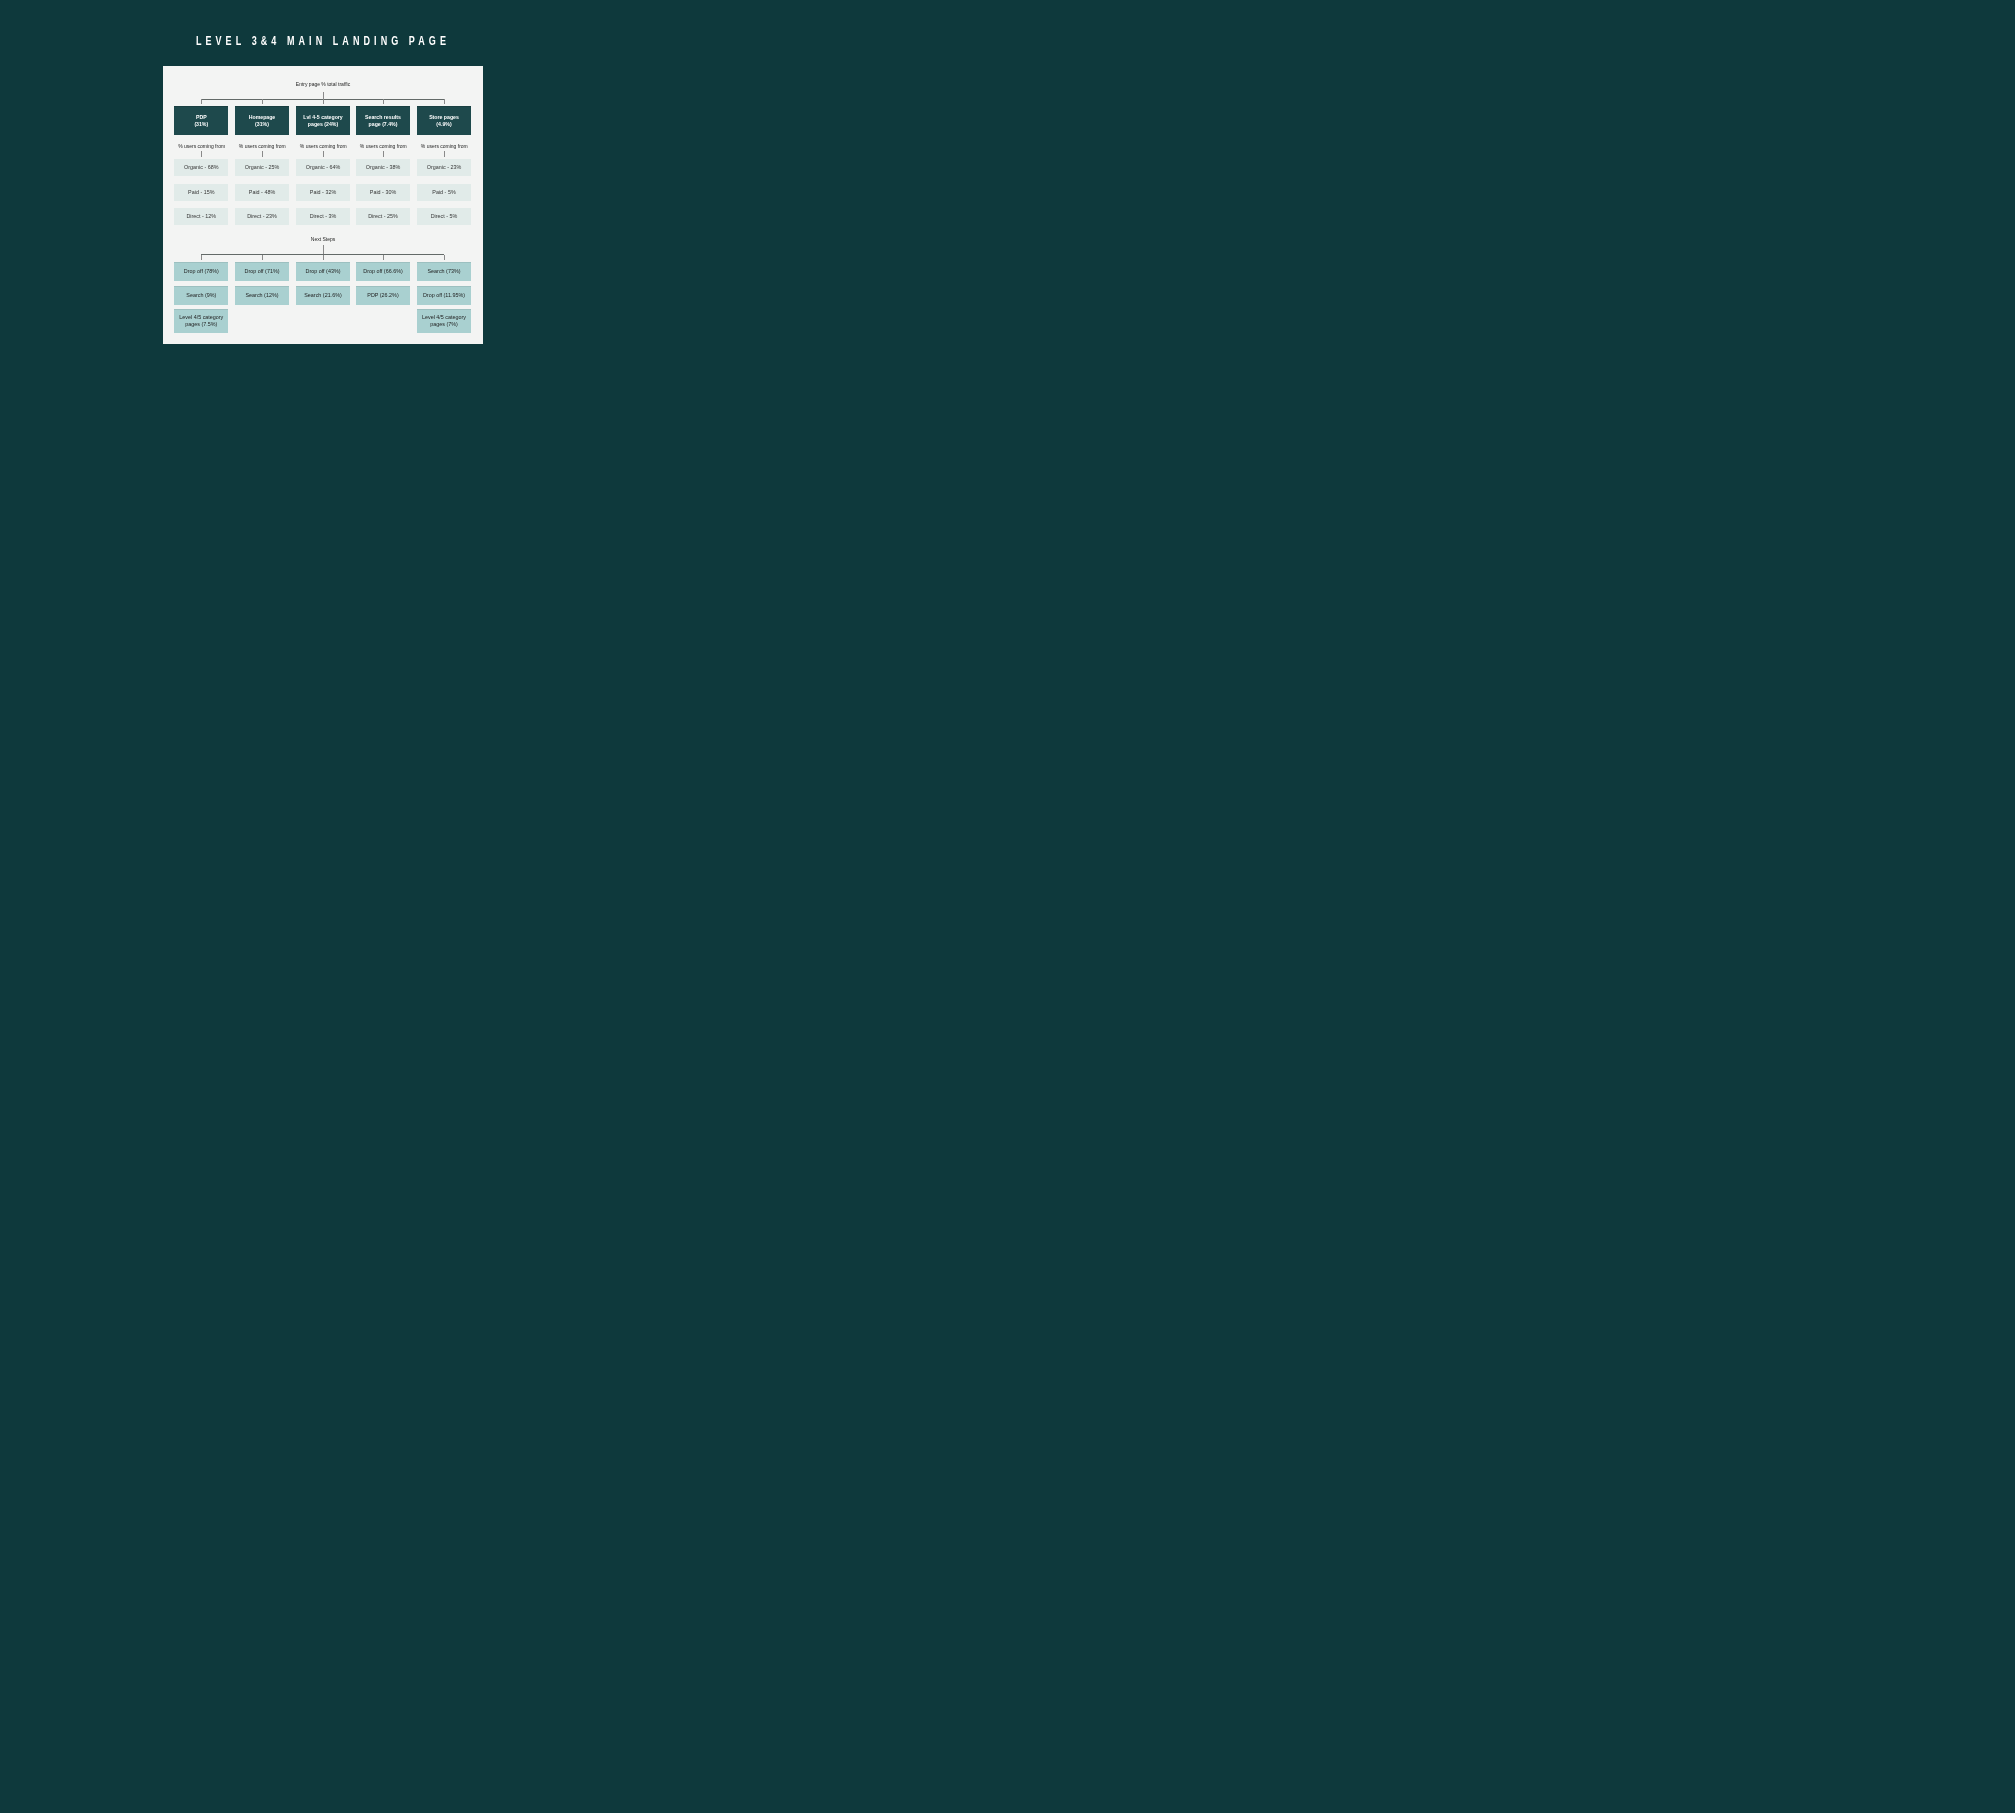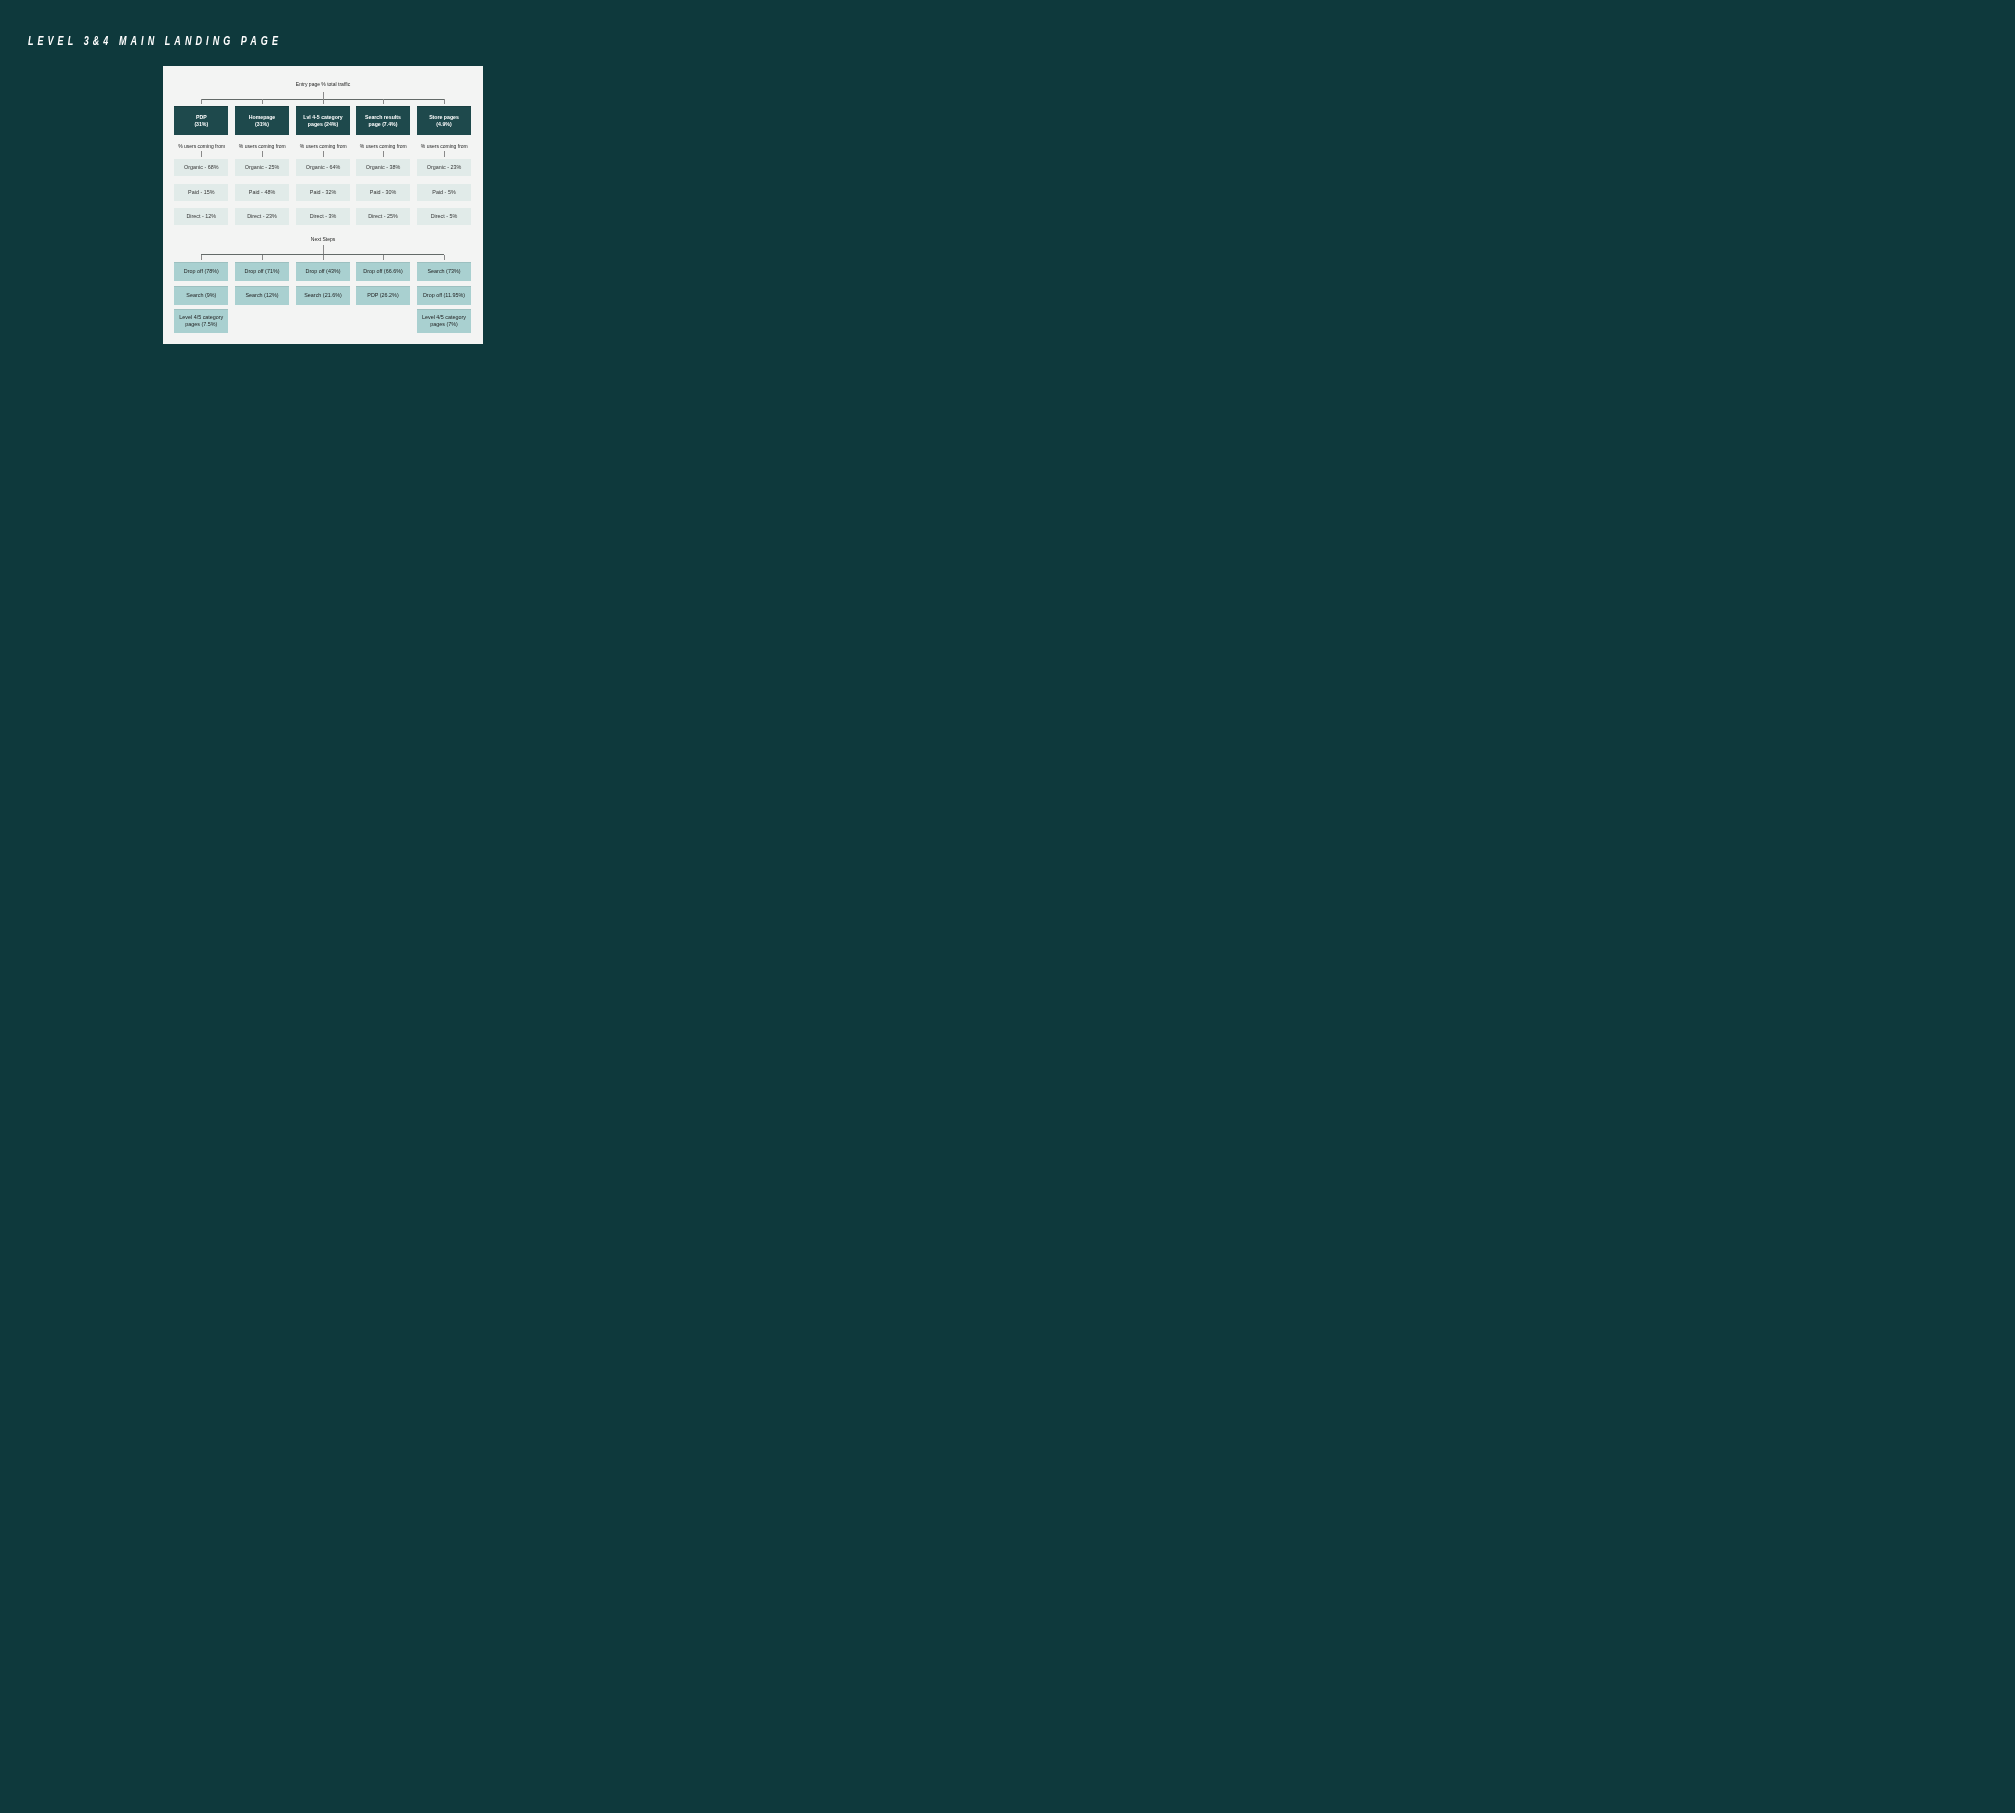--- a/index.html
+++ b/index.html
@@ -4,21 +4,21 @@
 <style>
   html,body{margin:0;padding:0;}
   body{
     width:645px;height:363px;overflow:hidden;
     background:#0e393c;
     font-family:"Liberation Sans", sans-serif;
     position:relative;
   }
   
   .title-wrap{
-    position:absolute;left:0;top:34px;width:645px;font-style:italic;
+    position:absolute;left:0;top:34px;width:645px;text-align:center;
   }
   .title{
     display:inline-block;color:#ffffff;font-weight:700;font-size:11px;
     letter-spacing:0.45em;white-space:nowrap;
     transform:scale(0.82,1.12);transform-origin:center top;
   }
   
   .panel{
     position:absolute;left:163px;top:66px;width:320px;height:278px;
     background:#f3f4f3;

